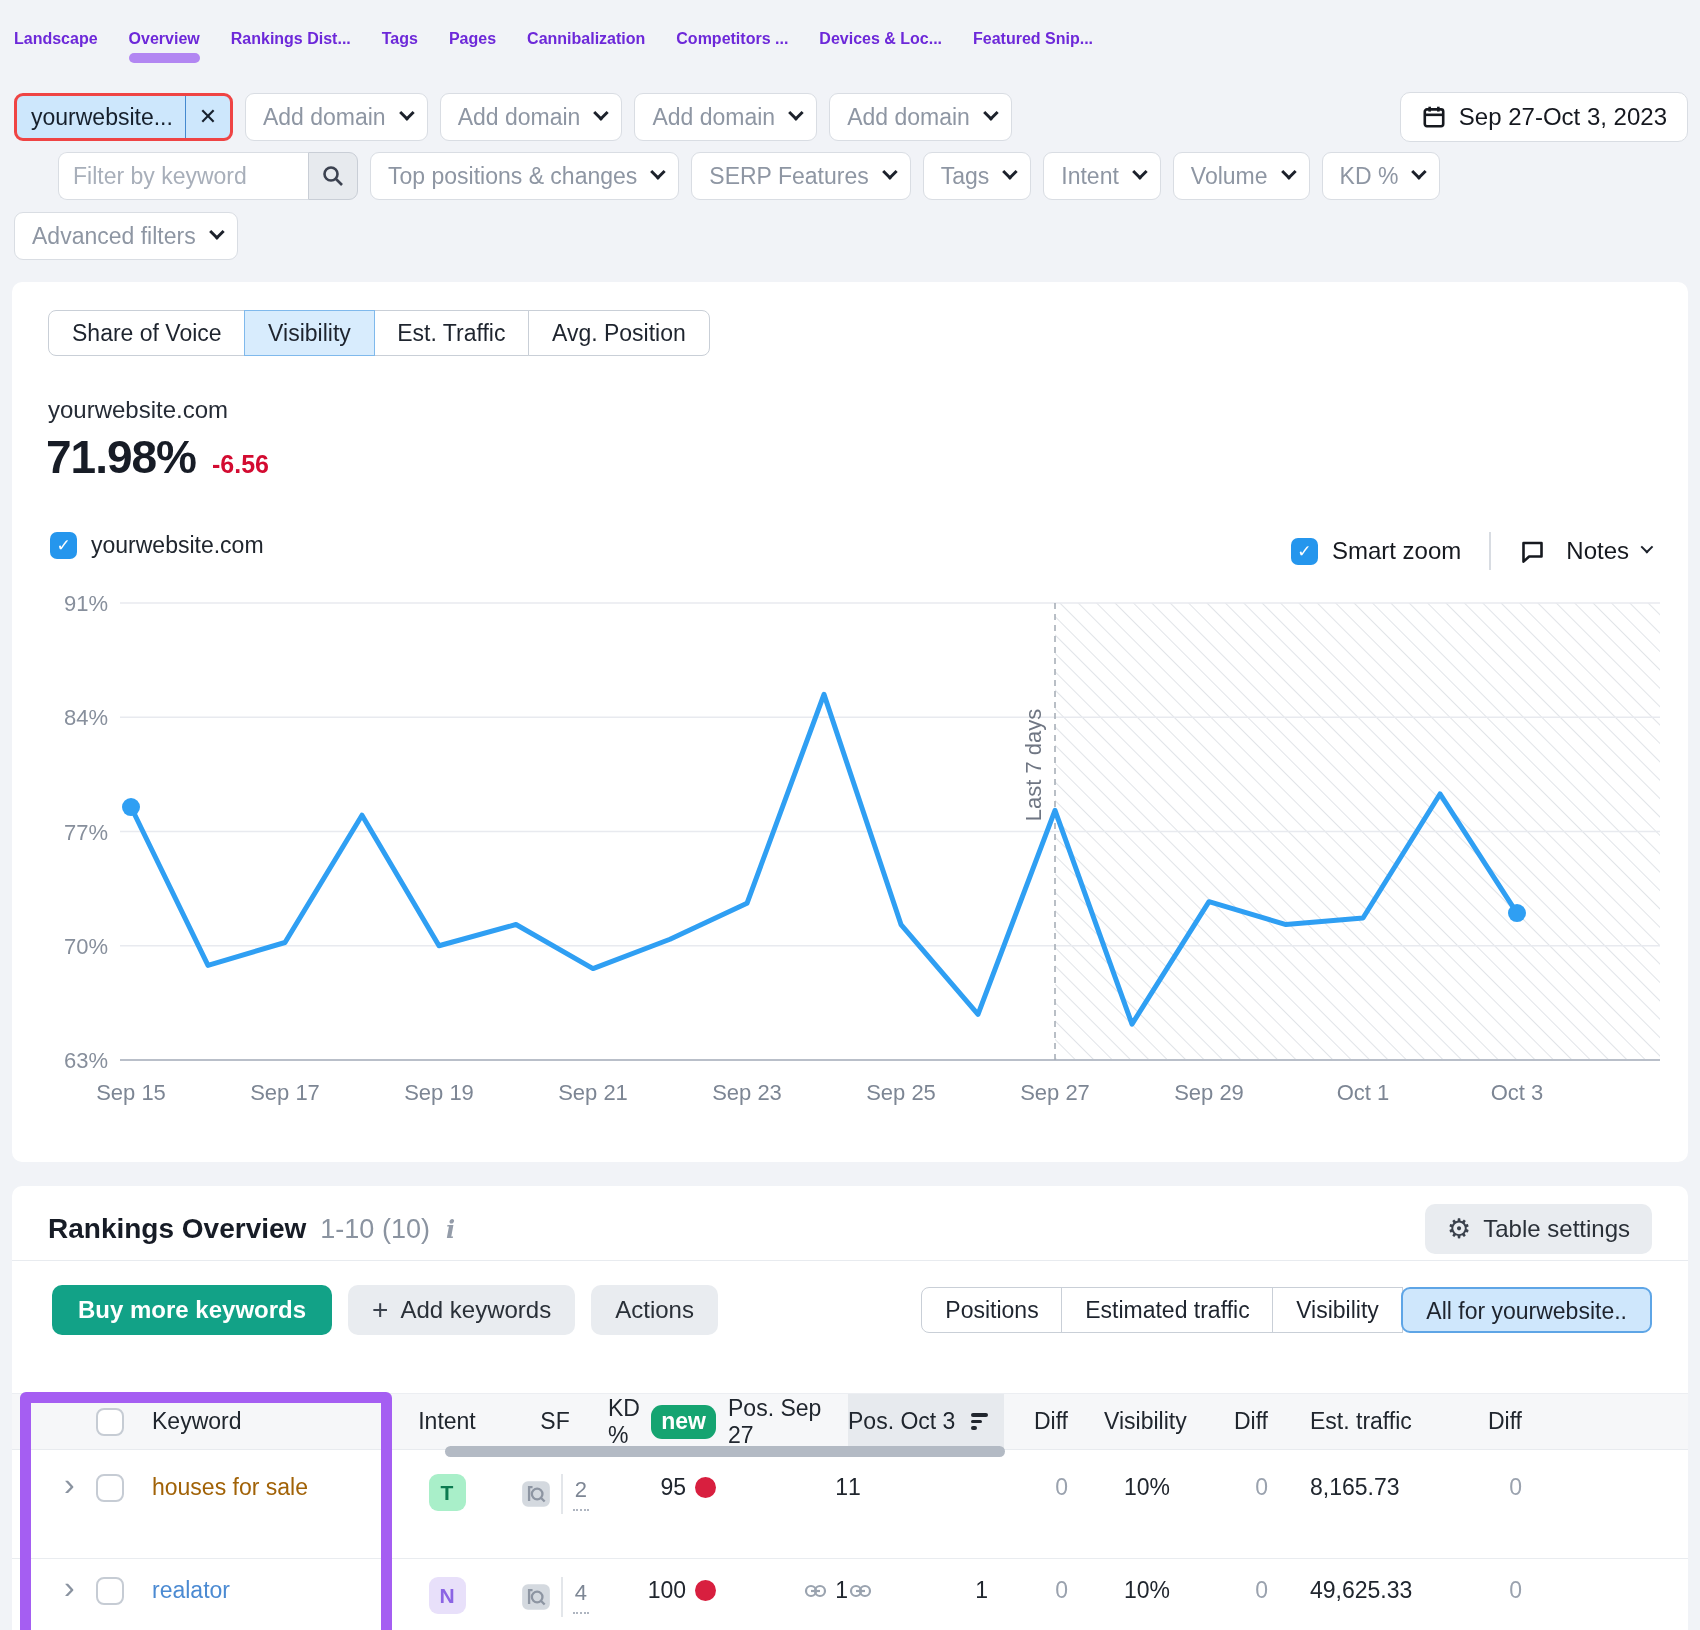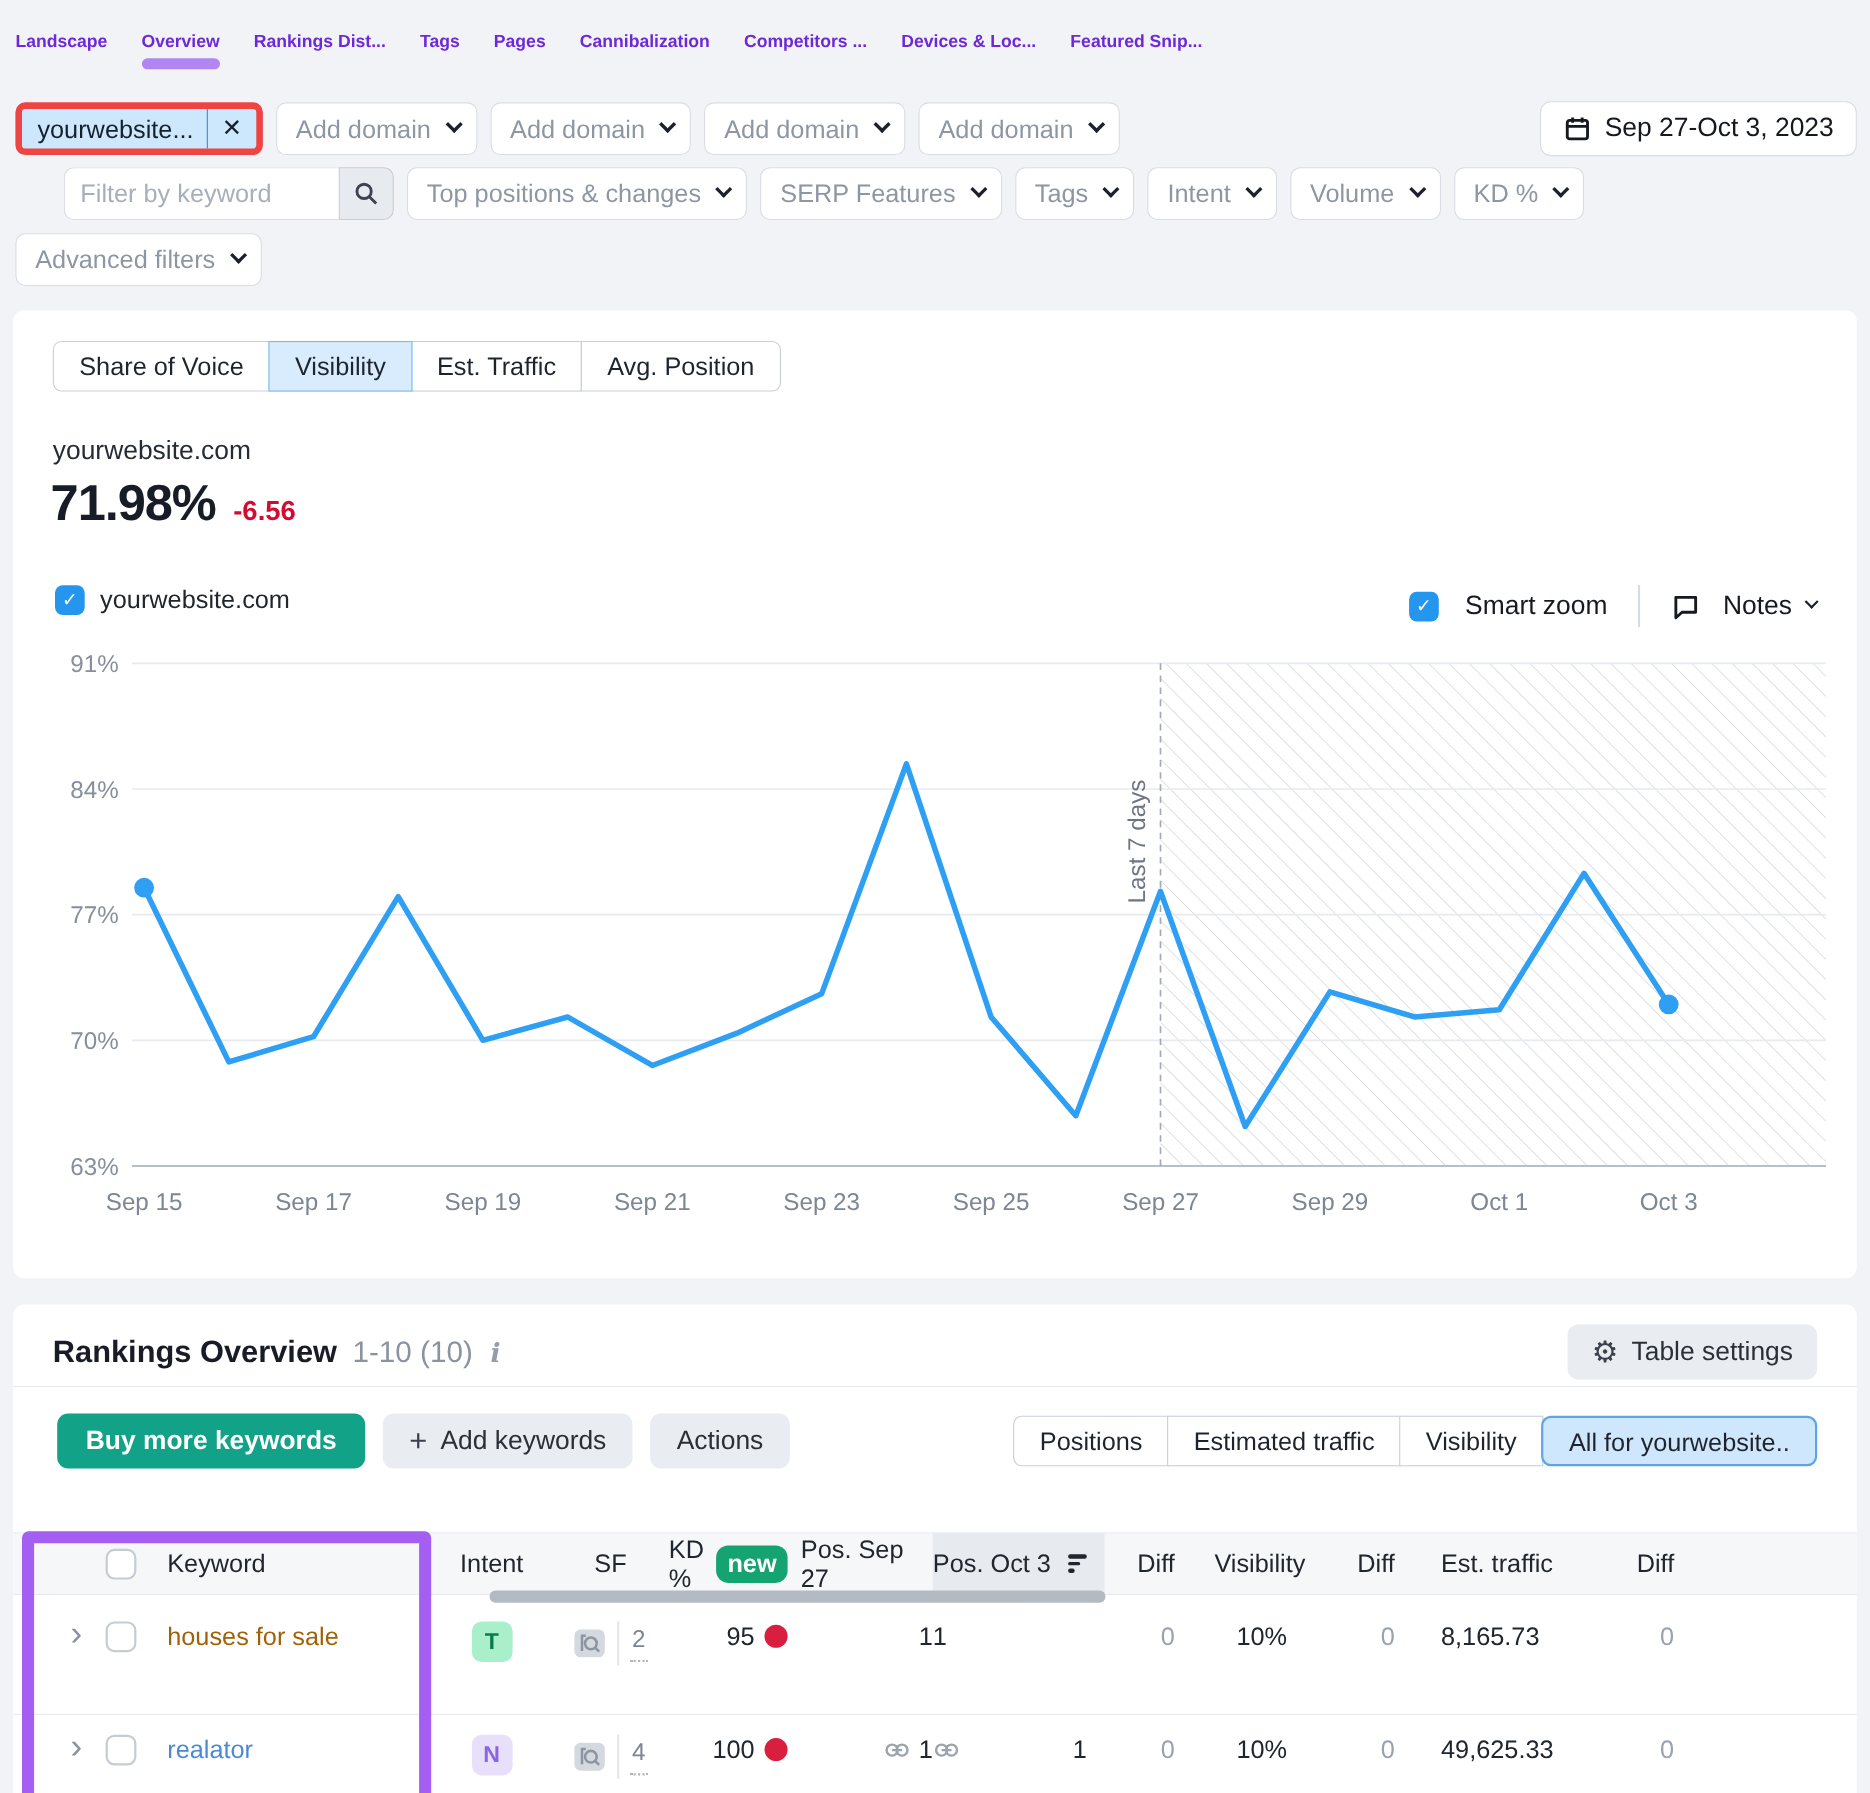--- a/index.html
+++ b/index.html
@@ -9,21 +9,21 @@
   
   .topnav { position:absolute; top:0; left:14px; right:0; height:78px; display:flex; align-items:center; gap:31px; }
   .nav-item { position:relative; font-size:16px; font-weight:600; color:#6d28d9; white-space:nowrap; cursor:pointer; }
   .nav-item.active::after { content:""; position:absolute; left:0; right:0; bottom:-15px; height:10px; background:#b286f2; border-radius:5px; }
 
   
   .frow { position:absolute; left:14px; display:flex; align-items:center; gap:12px; }
   .row1 { top:92px; right:12px; }
   .row2 { top:152px;padding-left:44px; }
   .row3 { top:212px;justify-content:flex-end; }
-  .chip { display:flex; align-items:center; height:48px; background:#cde7fc; border:6px solid #ef4444; border-radius:9px; overflow:hidden; }
+  .chip { display:flex; align-items:center; height:48px; background:#cde7fc; border:3px solid #ef4444; border-radius:9px; overflow:hidden; }
   .chip-label { padding:0 12px 0 14px; font-size:23px; color:#16202c; border-right:1.5px solid #4489cf; line-height:44px; }
   .chip-x { width:44px; text-align:center; font-size:22px; font-weight:700; color:#16202c; cursor:pointer; }
   .btn-dd { display:flex; align-items:center; gap:14px; height:48px; padding:0 16px 0 17px; background:#fff; border:1.5px solid #d9dde3; border-radius:9px; font-size:23px; color:#8e96a3; cursor:pointer; white-space:nowrap; }
   .chev { width:11px; height:11px; border-right:3px solid #1c212b; border-bottom:3px solid #1c212b; transform:rotate(45deg) translateY(-2px); margin-top:-6px; flex:0 0 auto; }
   .chev.sm { width:9px; height:9px; border-width:2.5px; }
   .datebtn { margin-left:auto; display:flex; align-items:center; gap:12px; height:50px; padding:0 20px; background:#fff; border:1.5px solid #d9dde3; border-radius:10px; font-size:24px; font-weight:500; color:#15181f; cursor:pointer; }
   .kw-input-wrap { display:flex; height:48px; }
   .kw-input { width:250px; height:48px; border:1.5px solid #d9dde3; border-right:none; border-radius:9px 0 0 9px; background:#fff; padding:0 14px; font-size:23px; color:#21262e; font-family:inherit; }
   .kw-input::placeholder { color:#a8afba; }
   .kw-search { width:50px; height:48px; border:1.5px solid #c9ced6; border-radius:0 9px 9px 0; background:#e7eaee; display:flex; align-items:center; justify-content:center; cursor:pointer; }
@@ -43,21 +43,21 @@
 
   .domain-label { position:absolute; top:114px; left:36px; font-size:24px; color:#262c36; }
   .metric-row { position:absolute; top:148px; left:34px; display:flex; align-items:baseline; gap:16px; }
   .metric-val { font-size:46px; font-weight:800; color:#171c26; letter-spacing:-1px; }
   .metric-diff { font-size:25px; font-weight:600; color:#d30b31; }
 
   .legend { position:absolute; top:250px; left:38px; display:flex; align-items:center; gap:14px; }
   .cbx { width:27px; height:27px; border-radius:7px; background:#2596ed; color:#fff; font-size:17px; font-weight:800; display:flex; align-items:center; justify-content:center; cursor:pointer; }
   .legend-label { font-size:23px; color:#20262e; }
   .chart-ctrl { position:absolute; top:250px; right:38px; display:flex; align-items:center; }
-  .ctrl-label { font-size:24px; color:#16191f; margin-left:24px; }
+  .ctrl-label { font-size:24px; color:#16191f; margin-left:14px; }
   .vdiv { width:2px; height:38px; background:#d8dce2; margin:0 28px; }
   .notes { display:flex; align-items:center; gap:12px; cursor:pointer; }
 
   #chart-svg { position:absolute; left:0; top:555px; }
   #chart-svg text { font-family:"Liberation Sans","DejaVu Sans",sans-serif; }
 
   
   .rk-head { position:absolute; top:18px; left:36px; right:36px; display:flex; align-items:center; }
   .rk-title { font-size:28px; font-weight:800; color:#171c26; }
   .rk-range { font-size:27px; color:#8a93a0; margin-left:14px; }

